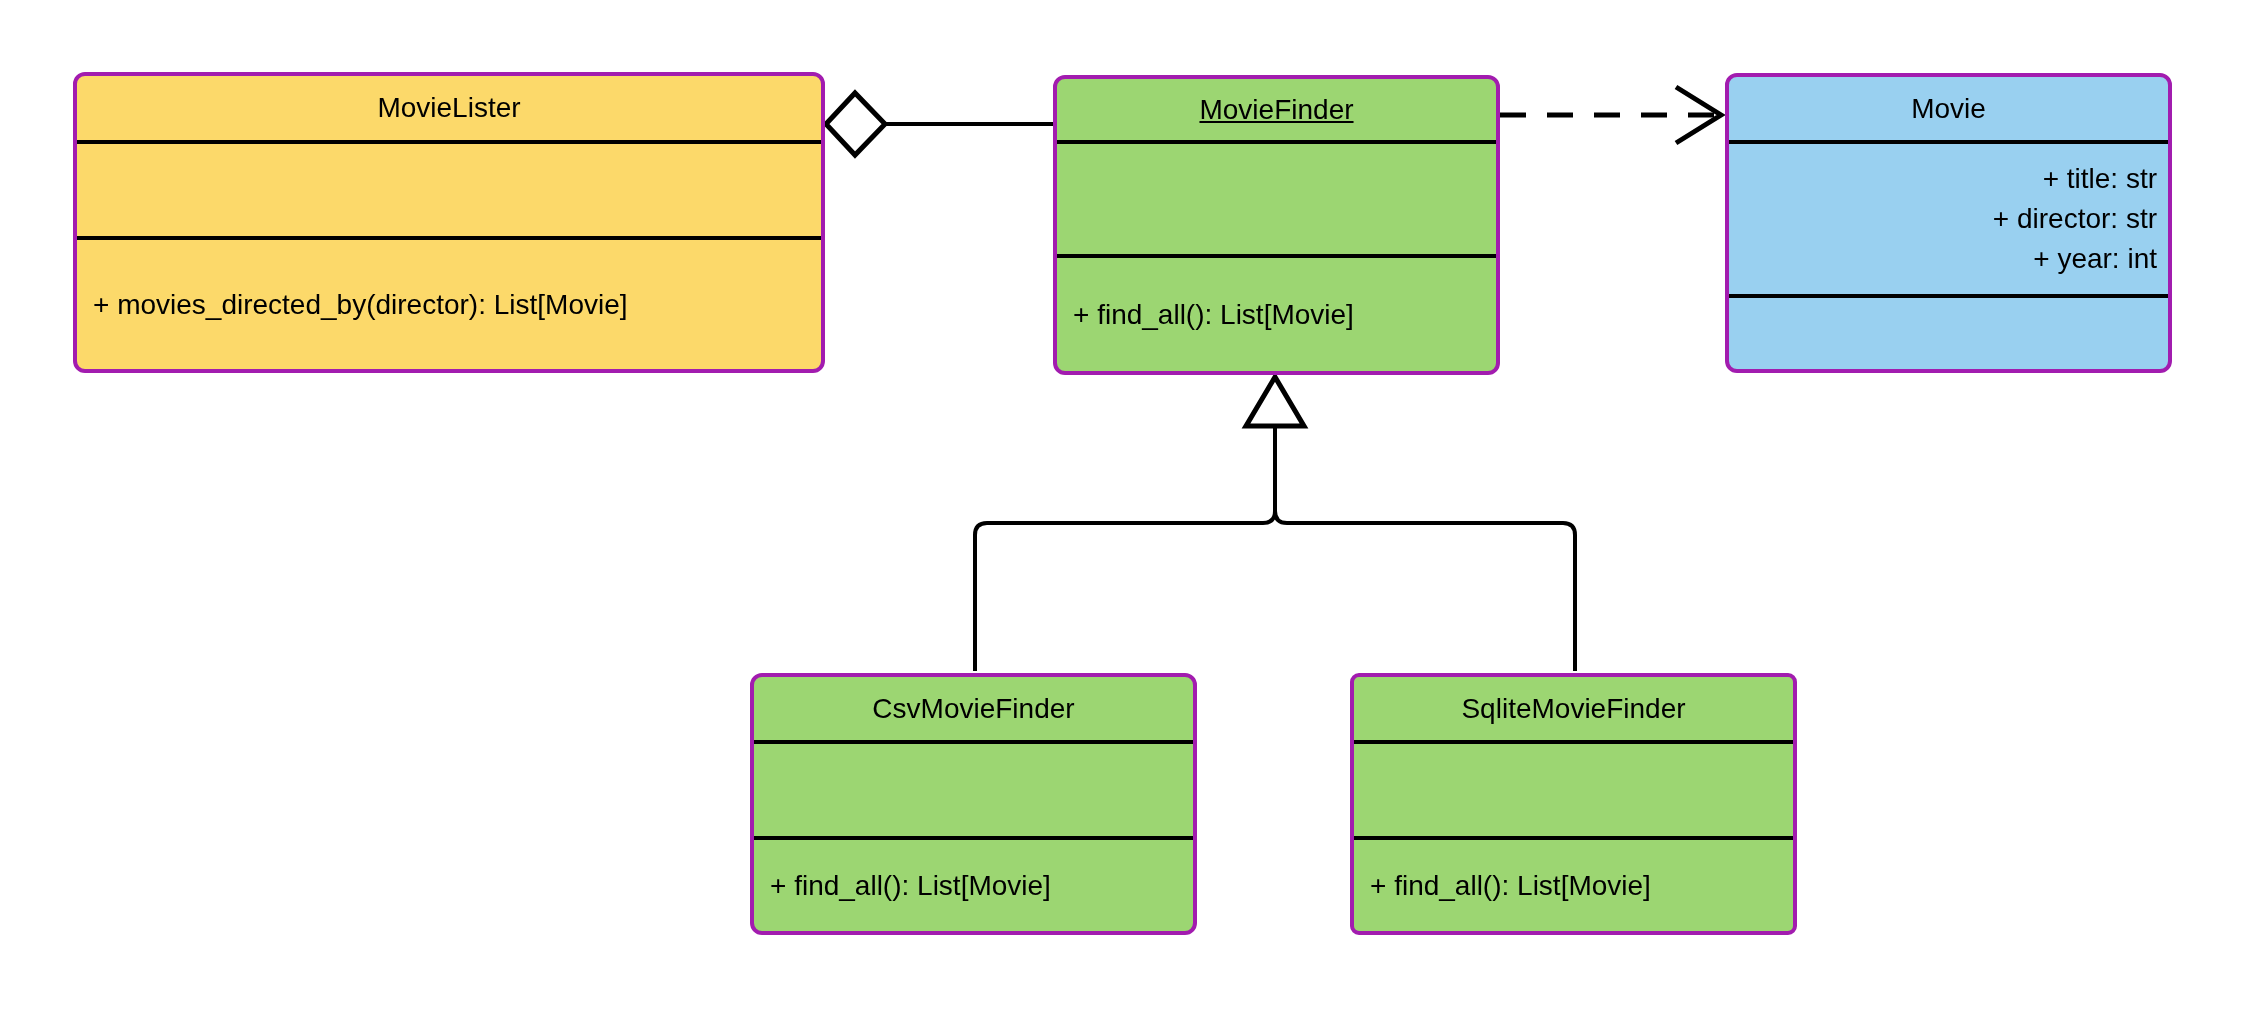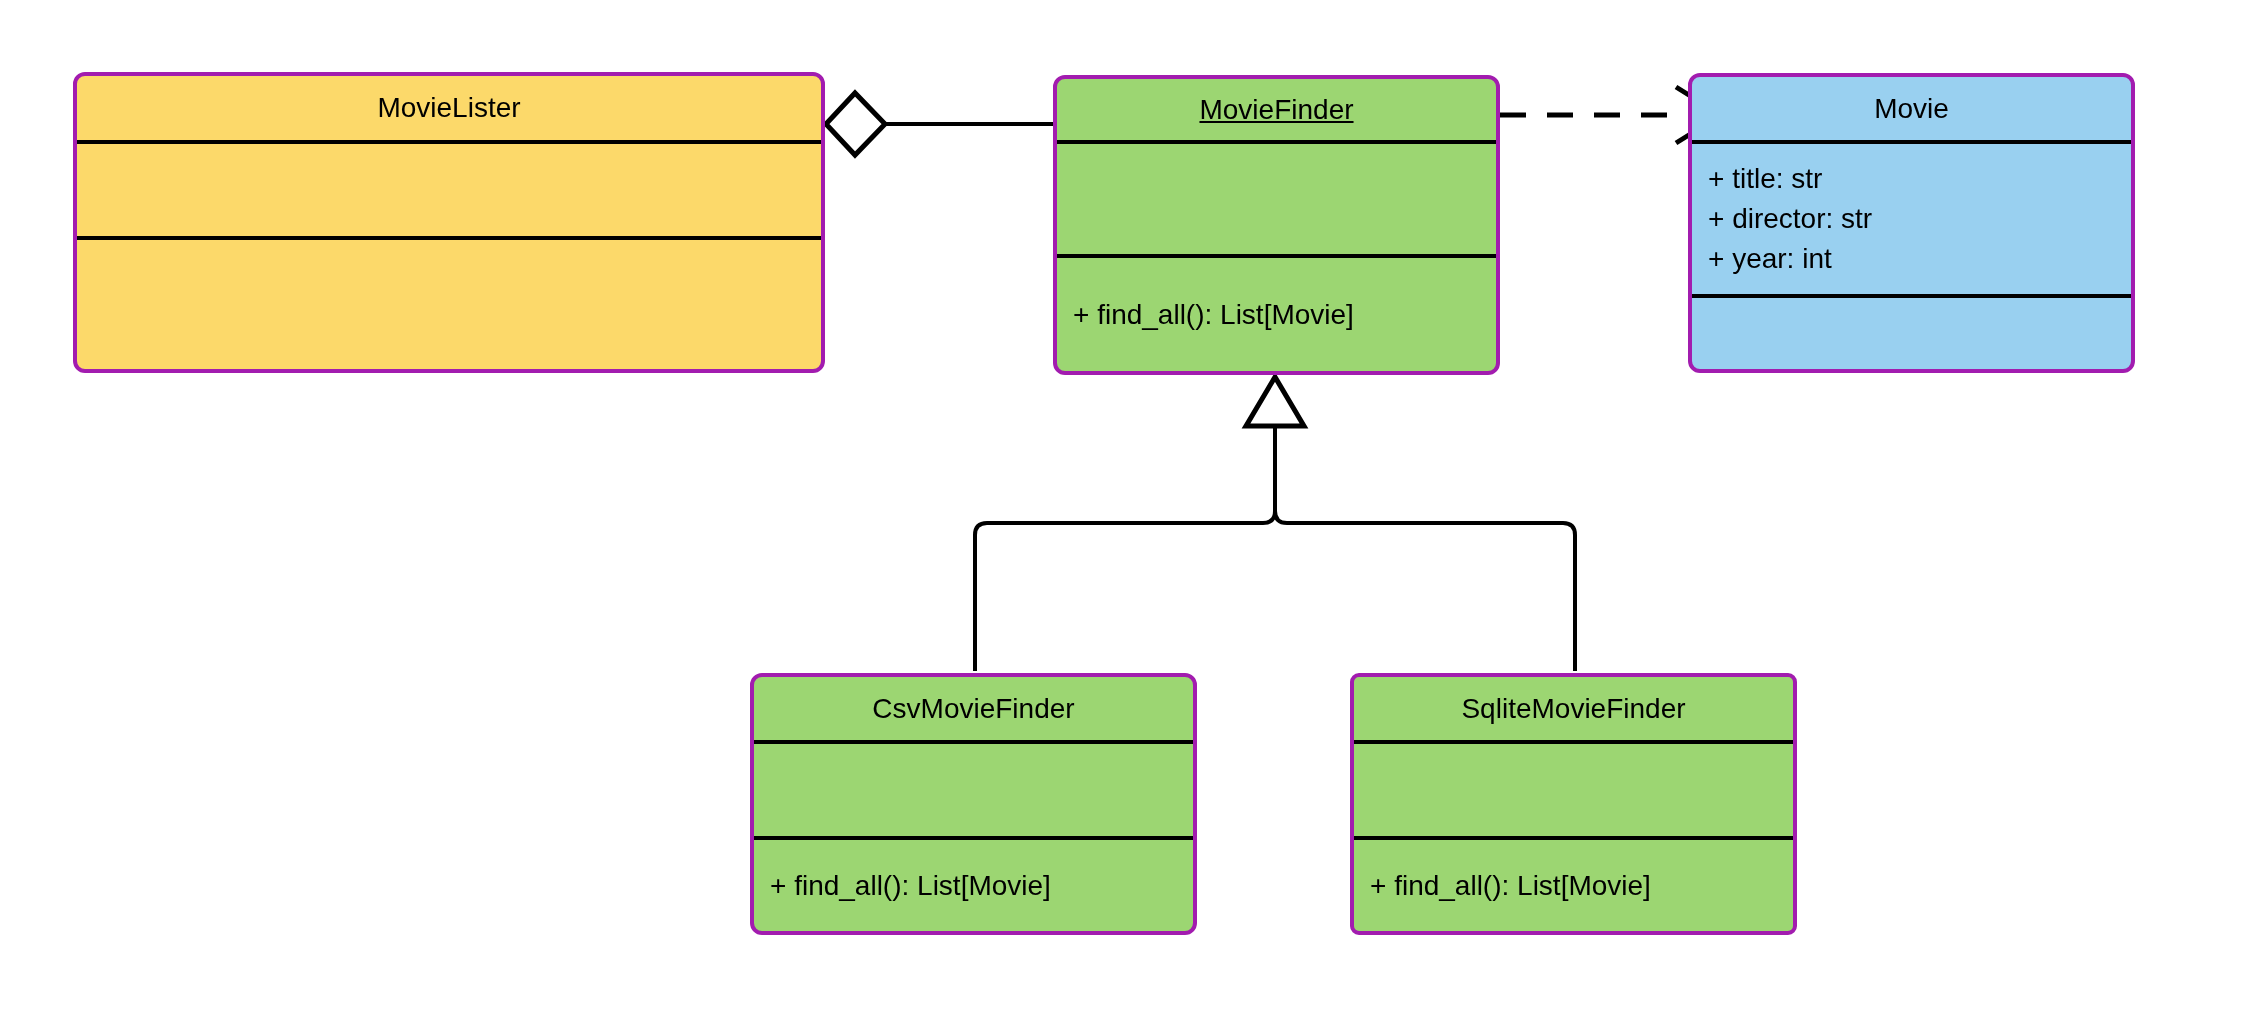--- a/index.html
+++ b/index.html
@@ -21,38 +21,39 @@
     box-sizing:border-box;
     border-bottom:4px solid #000;
     display:flex;align-items:center;justify-content:center;
     font-size:28px;line-height:28px;white-space:nowrap;
   }
   .c-attrs{
     box-sizing:border-box;
     border-bottom:4px solid #000;
     display:flex;flex-direction:column;justify-content:center;
     padding:0 11px 0 16px;
+    align-items:flex-end;
   }
   .c-methods{
     box-sizing:border-box;flex:1;
     display:flex;flex-direction:column;justify-content:center;
     padding:0 0 0 16px;
   }
   .row{font-size:28px;line-height:40px;white-space:nowrap;}
 
   
   #node-movielister{left:73px;top:72px;width:752px;height:301px;}
   #node-movielister .c-title{height:68px;}
   #node-movielister .c-attrs{height:96px;}
 
   #node-moviefinder{left:1053px;top:75px;width:447px;height:300px;}
   #node-moviefinder .c-title{height:65px;text-decoration:underline;}
   #node-moviefinder .c-attrs{height:114px;}
 
-  #node-movie{left:1688px;top:73px;width:447px;height:300px;}
+  #node-movie{left:1725px;top:73px;width:447px;height:300px;}
   #node-movie .c-title{height:67px;}
   #node-movie .c-attrs{height:154px;}
 
   #node-csvmoviefinder{left:750px;top:673px;width:447px;height:262px;}
   #node-csvmoviefinder .c-title{height:67px;}
   #node-csvmoviefinder .c-attrs{height:96px;}
 
   #node-sqlitemoviefinder{left:1350px;top:673px;width:447px;height:262px;}
   #node-sqlitemoviefinder .c-title{height:67px;}
   #node-sqlitemoviefinder .c-attrs{height:96px;}
@@ -81,20 +82,21 @@
       <path d="M1275 426 L1275 511 Q1275 523 1263 523 L987 523 Q975 523 975 535 L975 671" fill="none" stroke="#000" stroke-width="4"></path>
       <path d="M1275 426 L1275 511 Q1275 523 1287 523 L1563 523 Q1575 523 1575 535 L1575 671" fill="none" stroke="#000" stroke-width="4"></path>
       <polygon points="1275,377 1246,426 1304,426" fill="#ffffff" stroke="#000" stroke-width="5" stroke-linejoin="miter"></polygon>
     </g>
   </svg>
 
   <div class="uml-class" id="node-movielister" style="background-color: rgb(252, 217, 106);">
     <div class="c-title">MovieLister</div>
     <div class="c-attrs"></div>
     <div class="c-methods">
+      <div class="row">+ movies_directed_by(director): List[Movie]</div>
     </div>
   </div>
 
   <div class="uml-class" id="node-moviefinder" style="background-color: rgb(156, 214, 114);">
     <div class="c-title">MovieFinder</div>
     <div class="c-attrs"></div>
     <div class="c-methods">
       <div class="row">+ find_all(): List[Movie]</div>
     </div>
   </div>

